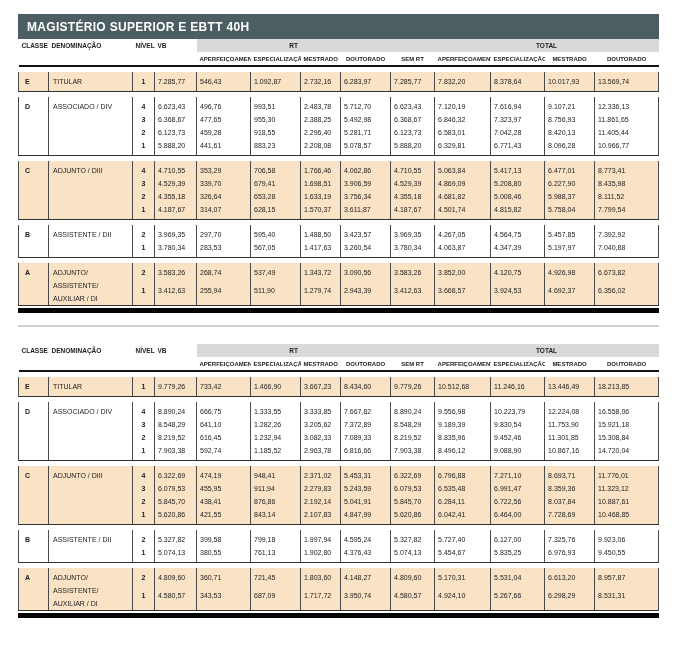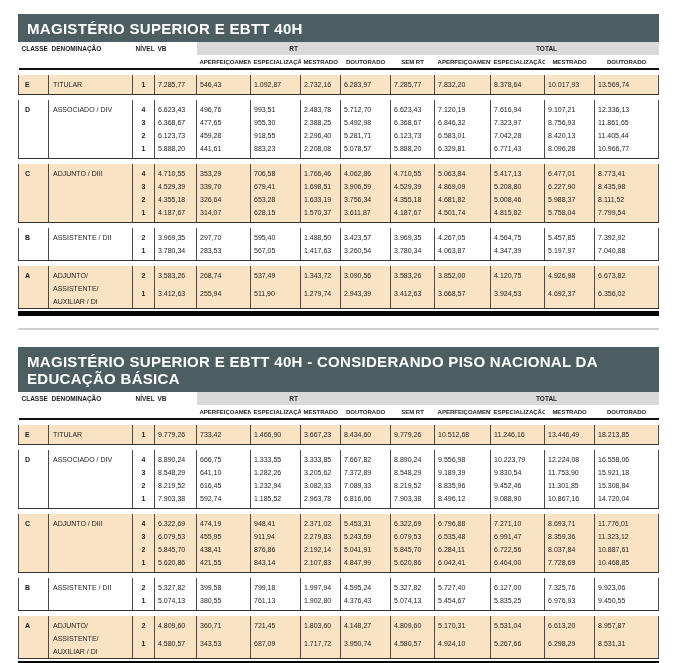--- a/index.html
+++ b/index.html
@@ -4,21 +4,21 @@
 <style>
   html,body{margin:0;padding:0;}
   body{
     width:677px;height:663px;overflow:hidden;background:#ffffff;
     font-family:"Liberation Sans", sans-serif;color:#1c1c1c;
     -webkit-font-smoothing:antialiased;
   }
   .page{padding:14px 18px 0 18px;}
   .title-bar{
     background:var(--title-bg,#4d5e62);color:#ffffff;font-weight:bold;
-    font-size:15px;letter-spacing:.3px;padding:6px 9px 5px 9px;
+    font-size:12px;letter-spacing:.3px;padding:6px 9px 5px 9px;
     text-transform:uppercase;
   }
   table{width:100%;border-collapse:collapse;table-layout:fixed;}
   col.c1{width:30px} col.c2{width:84px} col.c3{width:22px} col.c4{width:42px}
   col.c5{width:54px} col.c6{width:50px} col.c7{width:40px} col.c8{width:50px}
   col.c9{width:44px} col.c10{width:56px} col.c11{width:54px} col.c12{width:50px}
   th,td{padding:0 3px;text-align:left;font-weight:normal;overflow:hidden;white-space:nowrap;}
   th.h1{font-size:6.5px;font-weight:bold;vertical-align:top;padding-top:3px;height:13px;}
   th[rowspan]{border-bottom:2px solid #111;}
   th.band{
@@ -306,21 +306,20 @@
             <td class="c-num">6.356,02</td>
           </tr>
         </tbody>
       </table>
     <div class="bottom-bar"></div>
   </section>
 
   <div class="tables-divider"></div>
 
   <section>
-    <div class="title-bar">MAGISTÉRIO SUPERIOR E EBTT 40H - CONSIDERANDO PISO NACIONAL DA EDUCAÇÃO BÁSICA</div>
     <table>
       <colgroup>
         <col class="c1">
           <col class="c2">
           <col class="c3">
           <col class="c4">
           <col class="c5">
         <col class="c6">
           <col class="c7">
           <col class="c8">

